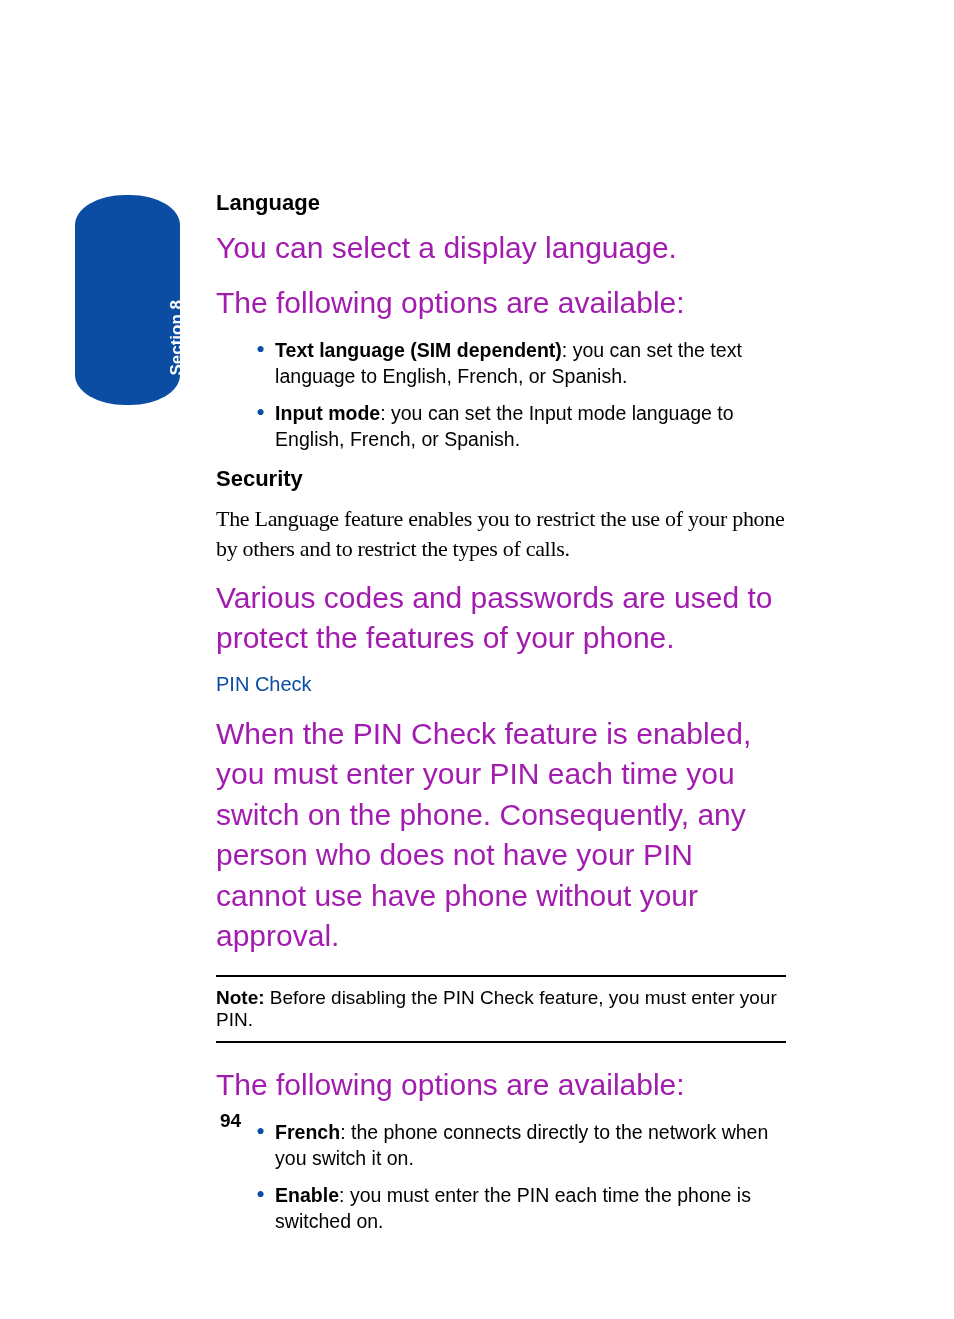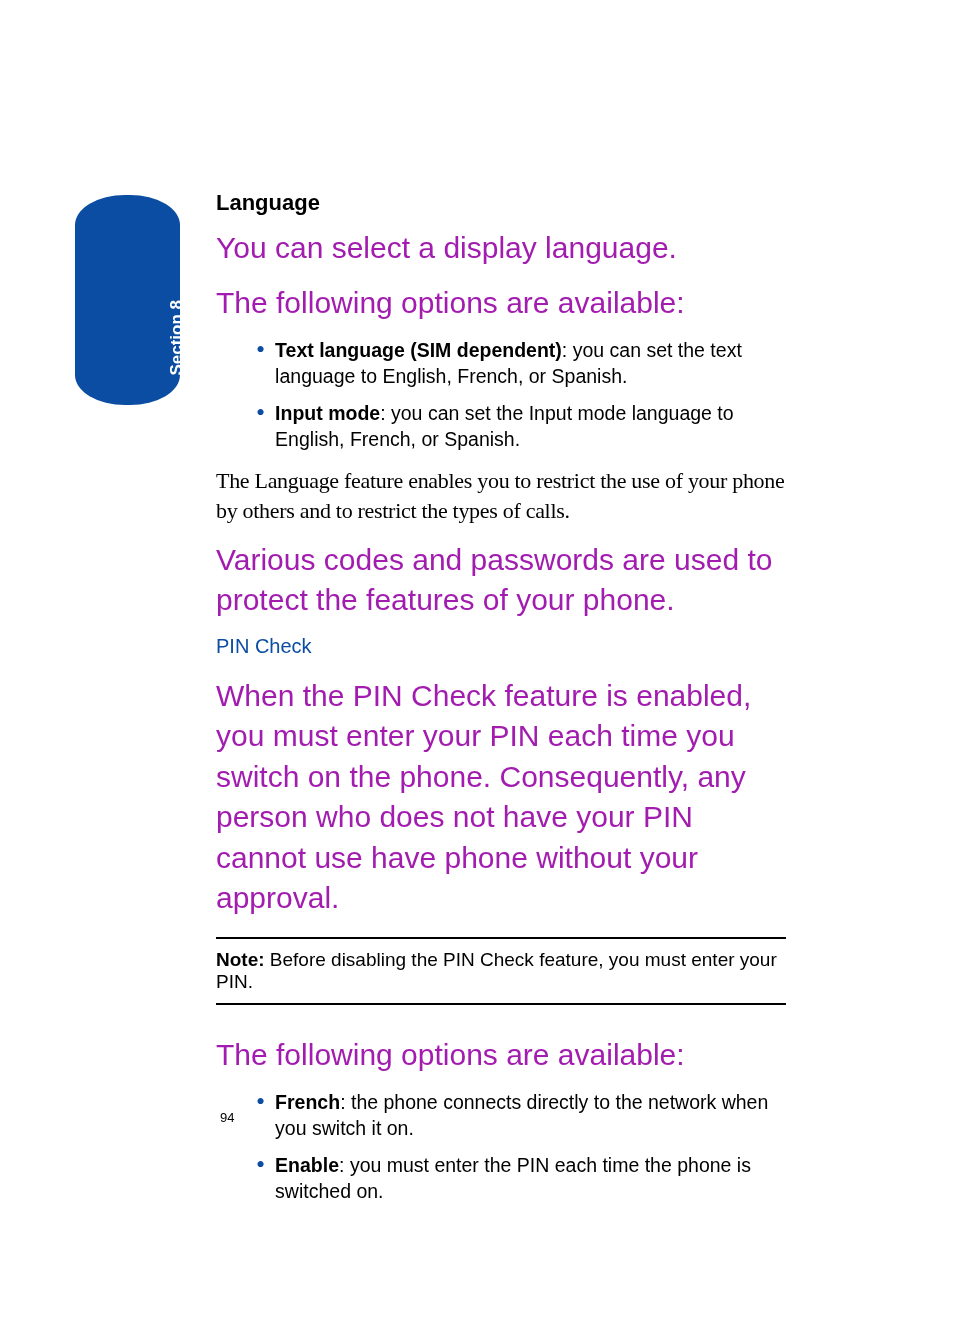--- a/index.html
+++ b/index.html
@@ -98,37 +98,37 @@
       font-size: 20px;
       color: #0b4da2;
       margin-bottom: 18px;
       margin-top: 4px;
     }
     .note-box {
       border-top: 2.5px solid #000000;
       border-bottom: 2.5px solid #000000;
       padding: 10px 0;
       margin-top: 18px;
-      margin-bottom: 30px;
+      margin-bottom: 22px;
     }
     .note-text {
       font-family: Arial, Helvetica, sans-serif;
       font-size: 19px;
       color: #000000;
     }
     .note-bold {
       font-weight: bold;
     }
     .page-number {
       position: absolute;
       left: 220px;
       top: 1110px;
       font-family: Arial, Helvetica, sans-serif;
-      font-weight: normal;
-      font-size: 13px;
+      font-weight: bold;
+      font-size: 19px;
       color: #000000;
     }
   </style>
 </head>
 <body>
 
 <div class="section-tab">
   <span class="section-tab-text">Section 8</span>
 </div>
 
@@ -144,20 +144,21 @@
     <div class="bullet-item">
       <span class="bullet-marker">•</span>
       <span class="bullet-text"><span class="bullet-bold">Text language (SIM dependent)</span><span>: you can set the text language to English, French, or Spanish.</span></span>
     </div>
     <div class="bullet-item">
       <span class="bullet-marker">•</span>
       <span class="bullet-text"><span class="bullet-bold">Input mode</span><span>: you can set the Input mode language to English, French, or Spanish.</span></span>
     </div>
   </div>
 
+  <div class="heading-bold">Security</div>
 
   <div class="body-text-tight">The Language feature enables you to restrict the use of your phone by others and to restrict the types of calls.</div>
 
   <div class="body-text">Various codes and passwords are used to protect the features of your phone.</div>
 
   <div class="sub-heading-blue">PIN Check</div>
 
   <div class="body-text">When the PIN Check feature is enabled, you must enter your PIN each time you switch on the phone. Consequently, any person who does not have your PIN cannot use have phone without your approval.</div>
 
   <div class="note-box">

